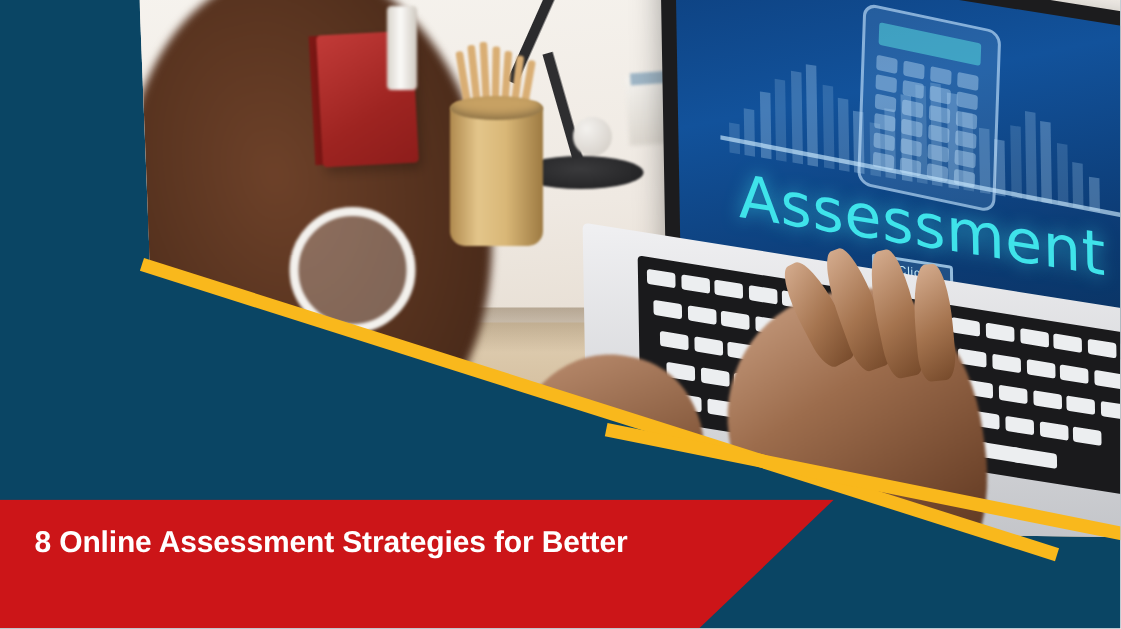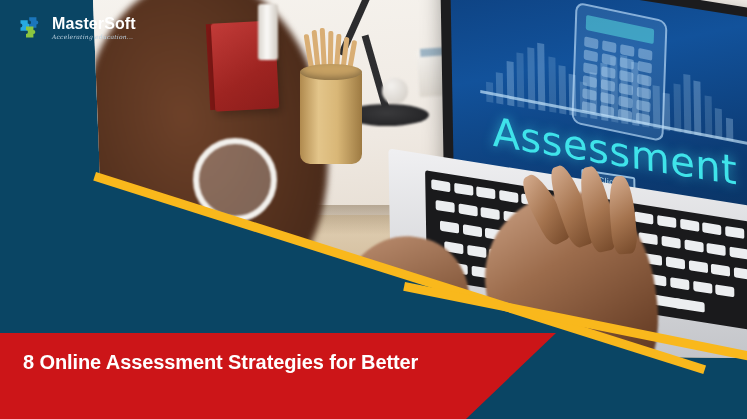--- a/index.html
+++ b/index.html
@@ -470,33 +470,20 @@
         <div class="finger f2"></div>
         <div class="finger f3"></div>
         <div class="finger f4"></div>
       </div>
     </div>
   </div>
 
   <div class="stripe stripe-left"></div>
   <div class="stripe stripe-right"></div>
 
-  <div class="logo">
-    <span class="logo-mark">
-      <svg width="27" height="27" viewBox="0 0 27 27" aria-hidden="true">
-        <path d="M2.5 6.2 h7.2 v3.4 a1.9 1.9 0 1 1 0 3.8 v3.4 h-7.2 v-3.4 a1.9 1.9 0 1 0 0-3.8 z" fill="#27aae1"></path>
-        <path d="M11.2 3.2 h7.2 v3.4 a1.9 1.9 0 1 1 0 3.8 v3.4 h-7.2 v-3.4 a1.9 1.9 0 1 0 0-3.8 z" fill="#1b75bb"></path>
-        <path d="M8.0 12.5 h7.4 v3.5 a1.95 1.95 0 1 1 0 3.9 v3.5 h-7.4 v-3.5 a1.95 1.95 0 1 0 0-3.9 z" fill="#8cc63f"></path>
-      </svg>
-    </span>
-    <span class="logo-text">
-      <span class="logo-name">MasterSoft</span>
-      <span class="logo-tag">Accelerating education...</span>
-    </span>
-  </div>
 
   <div class="redbar">
     <div class="headline">
       <span>8 Online Assessment Strategies for Better</span>
     </div>
   </div>
 
 </div>
 
 </body></html>

